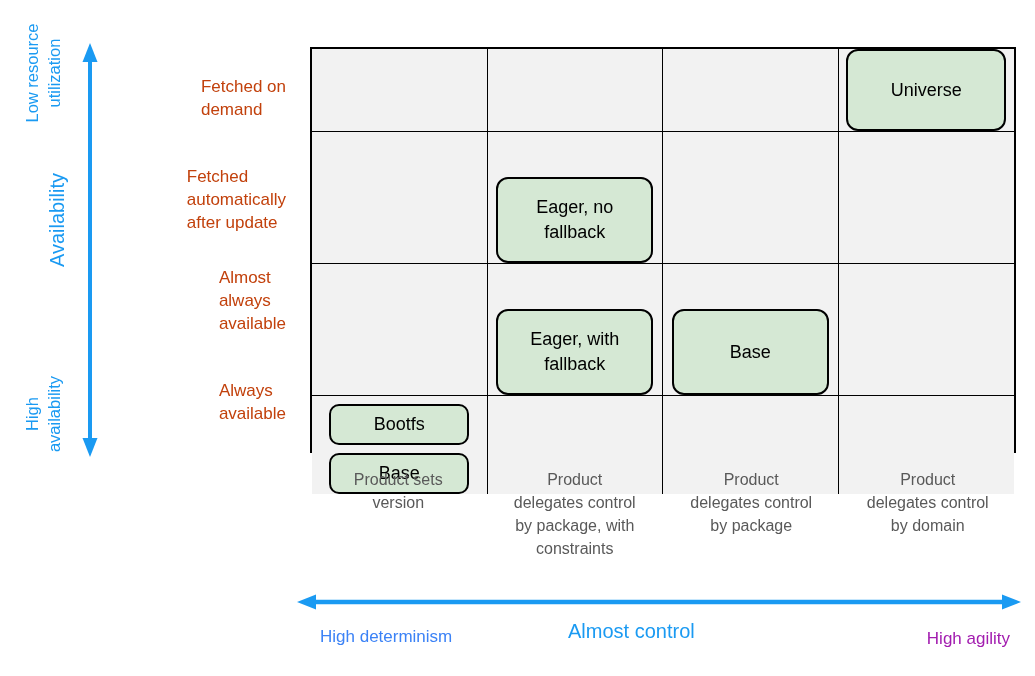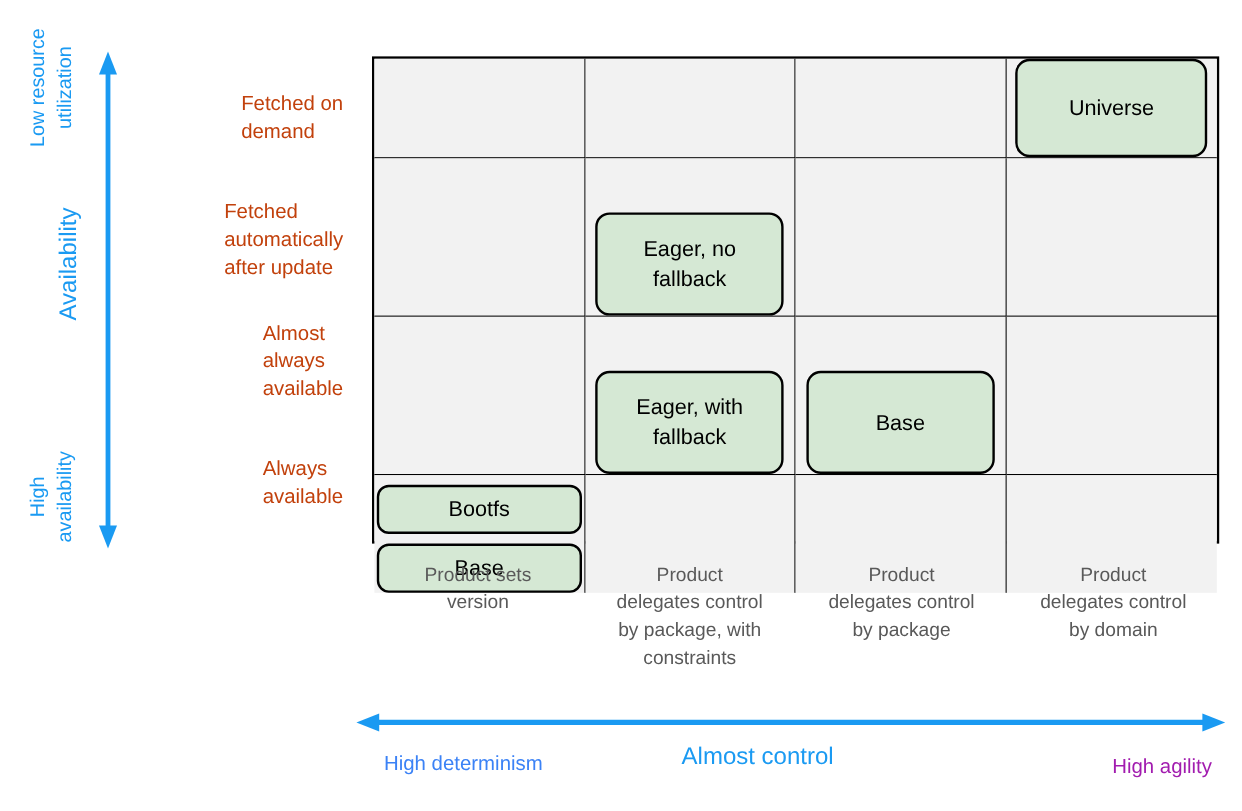--- a/index.html
+++ b/index.html
@@ -76,21 +76,21 @@
     border: 2.5px solid #000000;
     border-radius: 12px;
     color: #000000;
     display: flex; align-items: center; justify-content: center;
     text-align: center;
     font-size: 18px; line-height: 25px;
     white-space: pre-line;
   }
   .box-universe { width: 160px; height: 82px; }
   .box-big      { width: 157px; height: 86px; margin-top: 45px; }
-  .box-small    { width: 171px; height: 41px; border-radius: 10px; }
+  .box-small    { width: 140px; height: 41px; border-radius: 10px; }
 
   
   .col-labels {
     position: absolute; left: 310px; top: 468px;
     width: 706px;
     display: grid;
     grid-template-columns: repeat(4, 1fr);
   }
   .col-label {
     text-align: center;

